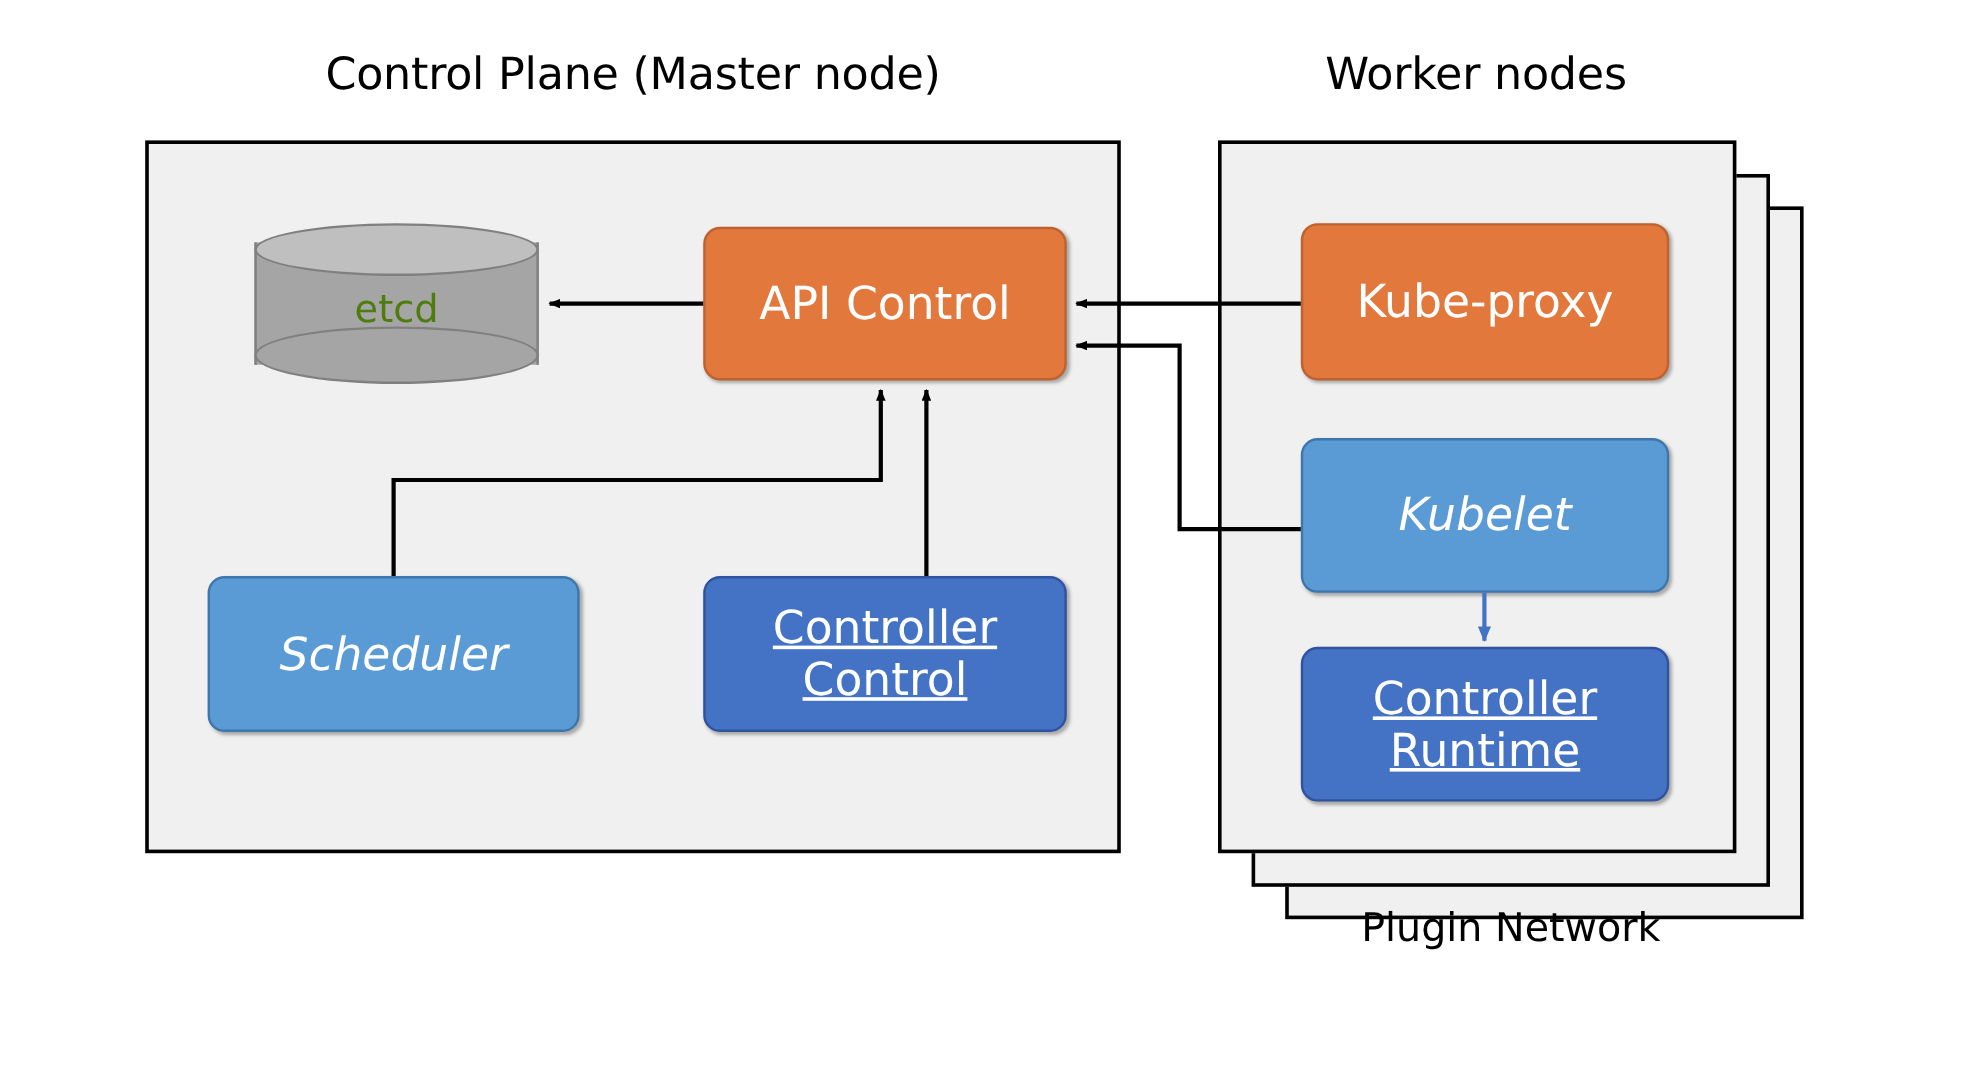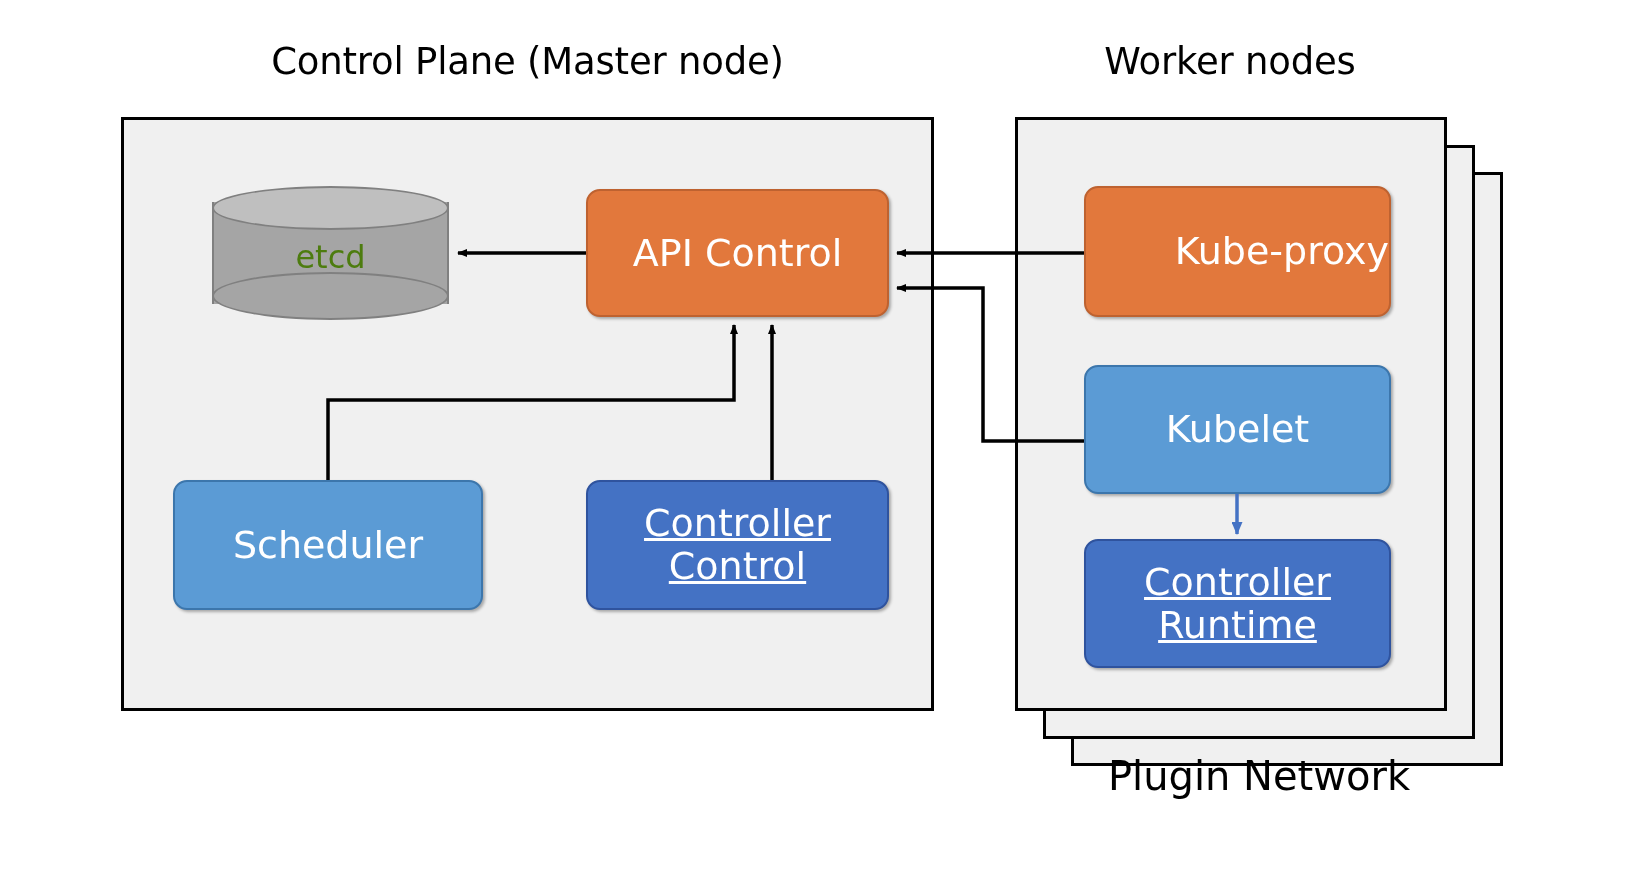--- a/index.html
+++ b/index.html
@@ -25,21 +25,21 @@
     color: #000000;
     white-space: nowrap;
     text-align: center;
     letter-spacing: -0.2px;
   }
   #title-control-plane { left: 121px; top: 40px; width: 813px; }
   #title-worker-nodes  { left: 1015px; top: 40px; width: 430px; }
   #label-plugin-network {
     position: absolute;
     left: 1015px; top: 753px; width: 488px;
-    font-size: 40px;
+    font-size: 33px;
     color: #000000;
     text-align: center;
     white-space: nowrap;
   }
 
   
   .panel {
     position: absolute;
     background: #f0f0f0;
     border: 3px solid #000000;
@@ -58,28 +58,28 @@
     border-radius: 14px;
     display: flex;
     align-items: center;
     justify-content: center;
     text-align: center;
     color: #ffffff;
     line-height: 1.12;
     box-shadow: 2px 2px 3px rgba(0,0,0,0.30);
   }
   .orange { background: #E2783C; border: 2px solid #BE6230; }
-  .blue-light { background: #5B9BD5; border: 2px solid #3C76AC; }
+  .blue-light { background: #5B9BD5; border: 2px solid #3C76AC; font-style: italic; }
   .blue-dark { background: #4472C4; border: 2px solid #2F539E; text-decoration: underline; }
 
   #box-api-server        { left: 586px; top: 189px; width: 303px; height: 128px; font-size: 38px; }
   #box-scheduler         { left: 173px; top: 480px; width: 310px; height: 130px; font-size: 38px; }
   #box-controller-manager{ left: 586px; top: 480px; width: 303px; height: 130px; font-size: 38px; }
 
-  #box-kube-proxy        { left: 1084px; top: 186px; width: 307px; height: 131px; font-size: 38px; justify-content: flex-end; }
+  #box-kube-proxy        { left: 1084px; top: 186px; width: 307px; height: 131px; font-size: 38px; }
   #box-kubelet           { left: 1084px; top: 365px; width: 307px; height: 129px; font-size: 38px; }
   #box-controller-runtime{ left: 1084px; top: 539px; width: 307px; height: 129px; font-size: 38px; }
 
   
   #etcd-cylinder {
     position: absolute;
     left: 212px; top: 186px; width: 237px; height: 134px;
   }
   #etcd-cylinder .cyl-body {
     position: absolute;

